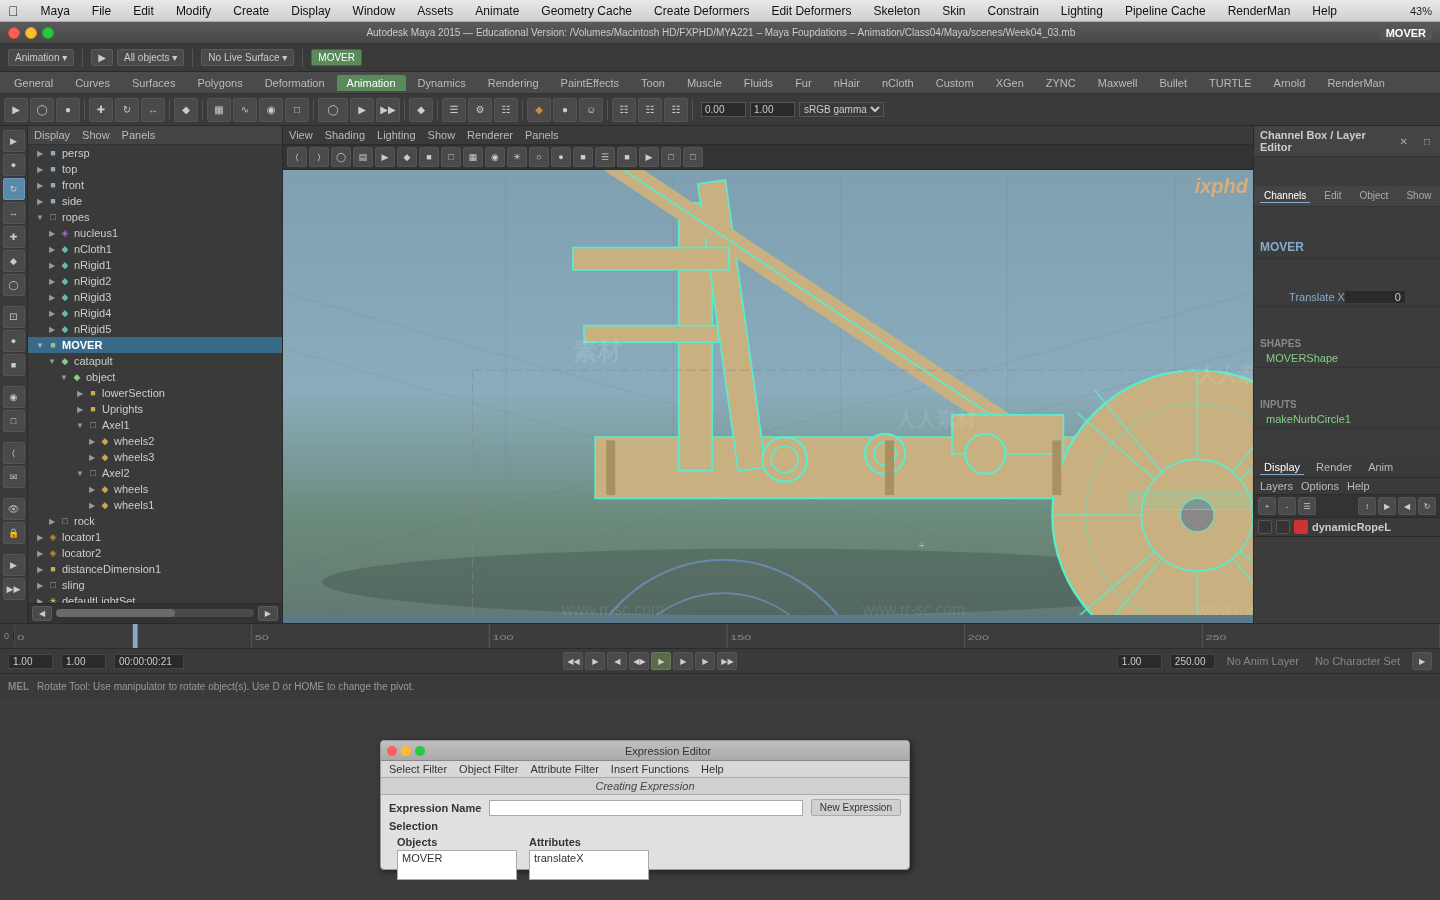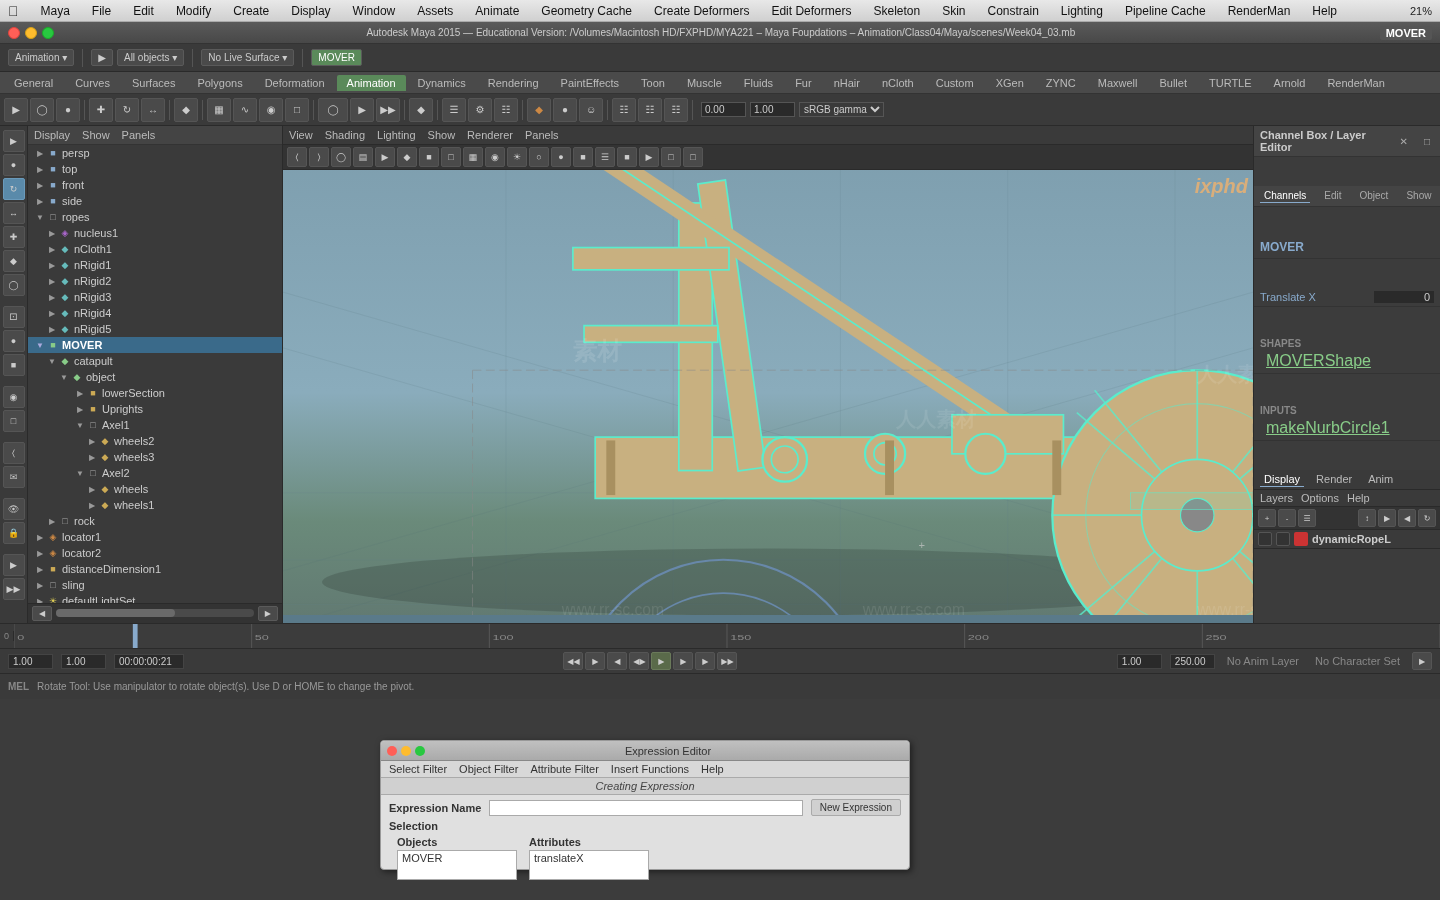--- a/index.html
+++ b/index.html
@@ -112,24 +112,24 @@
     }
     #channel-box-header {
       display: flex; align-items: center; padding: 3px 6px; background: #444; border-bottom: 1px solid #333; gap: 8px;
     }
     .cb-title { font-size: 11px; color: #ccc; font-weight: bold; }
     .cb-btn { font-size: 10px; color: #aaa; cursor: pointer; padding: 1px 4px; }
     #channel-box-object { padding: 4px 6px; border-bottom: 1px solid #333; }
     .cb-object-name { font-size: 12px; color: #88aacc; font-weight: bold; }
     .cb-section { padding: 2px 6px; border-bottom: 1px solid #333; }
     .cb-section-label { font-size: 10px; color: #888; font-weight: bold; text-transform: uppercase; margin-bottom: 2px; }
-    .cb-channel { display: flex; justify-content: space-between; align-items: center; padding: 1px 0; font-size: 11px; }
+    .cb-channel { display: flex; justify-content: center; align-items: center; padding: 1px 0; font-size: 11px; }
     .cb-channel-name { color: #88aacc; }
     .cb-channel-value { color: #ccc; background: #2a2a2a; padding: 0 4px; min-width: 60px; text-align: right; }
-    .cb-item { font-size: 16px; color: #88cc88; cursor: pointer; padding: 1px 6px; text-decoration: underline; }
+    .cb-item { font-size: 11px; color: #88cc88; cursor: pointer; padding: 1px 6px; }
 
     
     #layer-editor { flex: 1; display: flex; flex-direction: column; }
     #layer-editor-header { display: flex; gap: 8px; padding: 2px 6px; background: #3a3a3a; border-bottom: 1px solid #2a2a2a; }
     .le-tab { font-size: 11px; color: #bbb; cursor: pointer; padding: 1px 4px; }
     .le-tab.active { color: #fff; border-bottom: 1px solid #88aacc; }
     #layer-editor-toolbar { display: flex; align-items: center; padding: 2px 4px; background: #333; border-bottom: 1px solid #2a2a2a; gap: 2px; }
     .le-btn { width: 18px; height: 18px; background: #4a4a4a; border: 1px solid #555; border-radius: 2px; display: flex; align-items: center; justify-content: center; cursor: pointer; font-size: 8px; color: #ccc; }
     .le-layer { display: flex; align-items: center; padding: 2px 4px; gap: 4px; font-size: 11px; color: #ccc; background: #3a3a3a; border-bottom: 1px solid #2a2a2a; font-weight: bold; }
     .layer-vis { width: 14px; height: 14px; border: 1px solid #555; border-radius: 2px; background: #333; }
@@ -221,21 +221,21 @@
   <span class="menu-item">Create Deformers</span>
   <span class="menu-item">Edit Deformers</span>
   <span class="menu-item">Skeleton</span>
   <span class="menu-item">Skin</span>
   <span class="menu-item">Constrain</span>
   <span class="menu-item">Lighting</span>
   <span class="menu-item">Pipeline Cache</span>
   <span class="menu-item">RenderMan</span>
   <span class="menu-item">Help</span>
   <div class="right-side">
-    <span>21%</span>
+    <span>43%</span>
   </div>
 </div>
 
 <div id="title-bar">
   <div class="traffic-lights">
     <div class="tl tl-red"></div>
     <div class="tl tl-yellow"></div>
     <div class="tl tl-green"></div>
   </div>
   <span class="title-text">Autodesk Maya 2015 — Educational Version: /Volumes/Macintosh HD/FXPHD/MYA221 – Maya Foupdations – Animation/Class04/Maya/scenes/Week04_03.mb</span>

